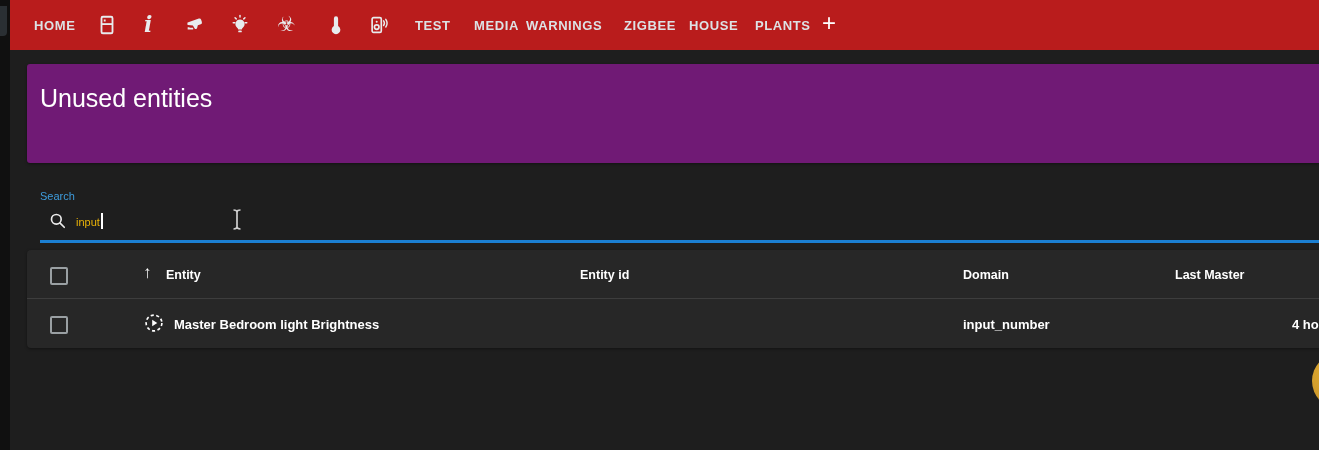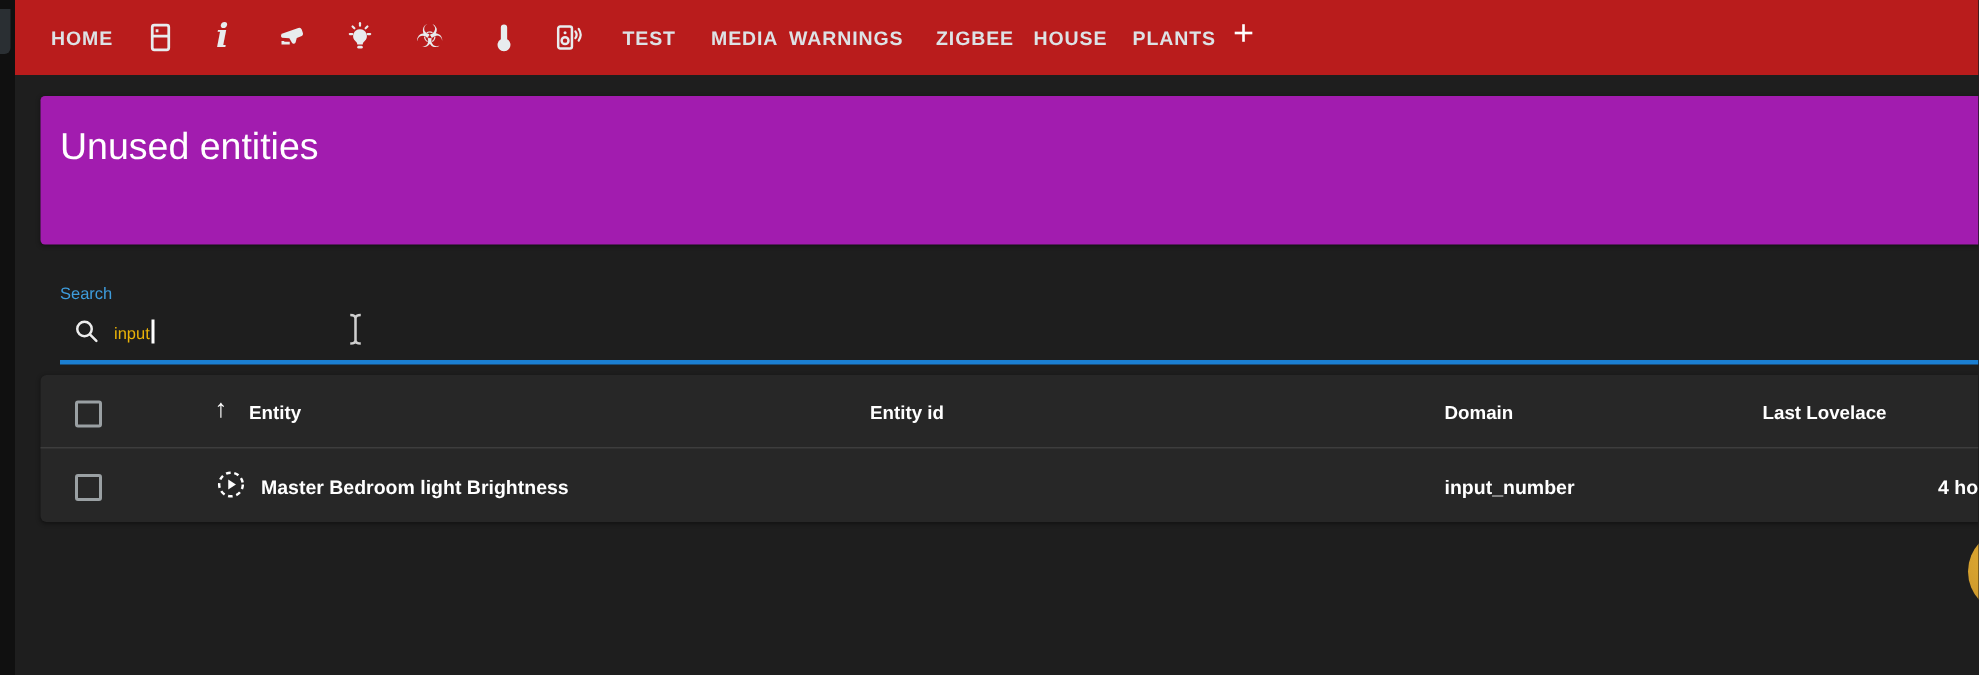--- a/index.html
+++ b/index.html
@@ -20,21 +20,21 @@
   .navbar { left:10px; top:0; width:1309px; height:50px; background:#b91c1c; }
   .nav-tab {
     top:18px; font-size:13px; font-weight:bold; letter-spacing:.6px;
     color:#dde2e5; cursor:default; white-space:nowrap;
   }
   .nav-icon { top:14px; width:22px; height:22px; }
   .nav-icon svg { display:block; }
   .glyph-tab { color:#e8ecee; }
 
   
-  .card1 { left:27px; top:64px; width:1292px; height:99px; background:#a21caf; border-radius:3px 0 0 3px; box-shadow:0 1px 3px rgba(0,0,0,.4); }
+  .card1 { left:27px; top:64px; width:1292px; height:99px; background:#701a75; border-radius:3px 0 0 3px; box-shadow:0 1px 3px rgba(0,0,0,.4); }
   .page-title { left:13px; top:20px; font-size:25px; font-weight:normal; color:#fff; }
   .desc { left:13px; font-size:12.5px; font-weight:bold; color:#e3e3e3; letter-spacing:.1px; }
   .desc1 { top:57px; }
   .desc2 { top:72px; }
 
   
   .search-label { left:40px; top:190px; font-size:11px; color:#3e9cdc; }
   .search-icon { left:48px; top:211px; }
   .search-text { left:76px; top:213px; font-size:11px; color:#eab308; }
   .caret { display:inline-block; width:2px; height:16px; background:#fff; vertical-align:-3px; margin-left:1px; }
@@ -160,21 +160,21 @@
     </svg>
 </span>
 
 <div class="abs table-card">
   <div class="thead">
     <div class="abs checkbox cb-head"></div>
     <span class="abs sort-arrow">↑</span>
     <span class="abs th col-entity-h">Entity</span>
     <span class="abs th col-id">Entity id</span>
     <span class="abs th col-domain">Domain</span>
-    <span class="abs th col-changed">Last Lovelace</span>
+    <span class="abs th col-changed">Last Master</span>
   </div>
   <div class="trow">
     <div class="abs checkbox cb-row"></div>
     <span class="abs row-icon">
       <svg width="22" height="22" viewBox="0 0 24 24">
           <circle cx="12" cy="12" r="8.6" fill="none" stroke="#fff" stroke-width="1.8" stroke-dasharray="3.4 2.7"></circle>
           <path d="M10 8.4 L15.6 12 L10 15.6 Z" fill="#fff"></path>
         </svg>
     </span>
     <span class="abs td col-entity-c">Master Bedroom light Brightness</span>

